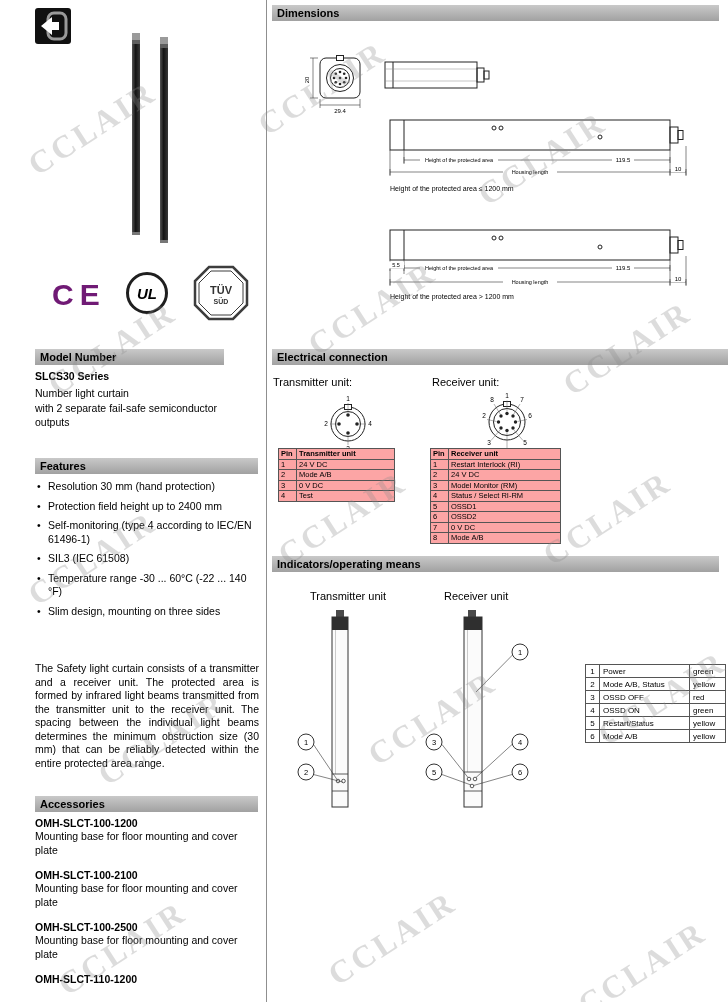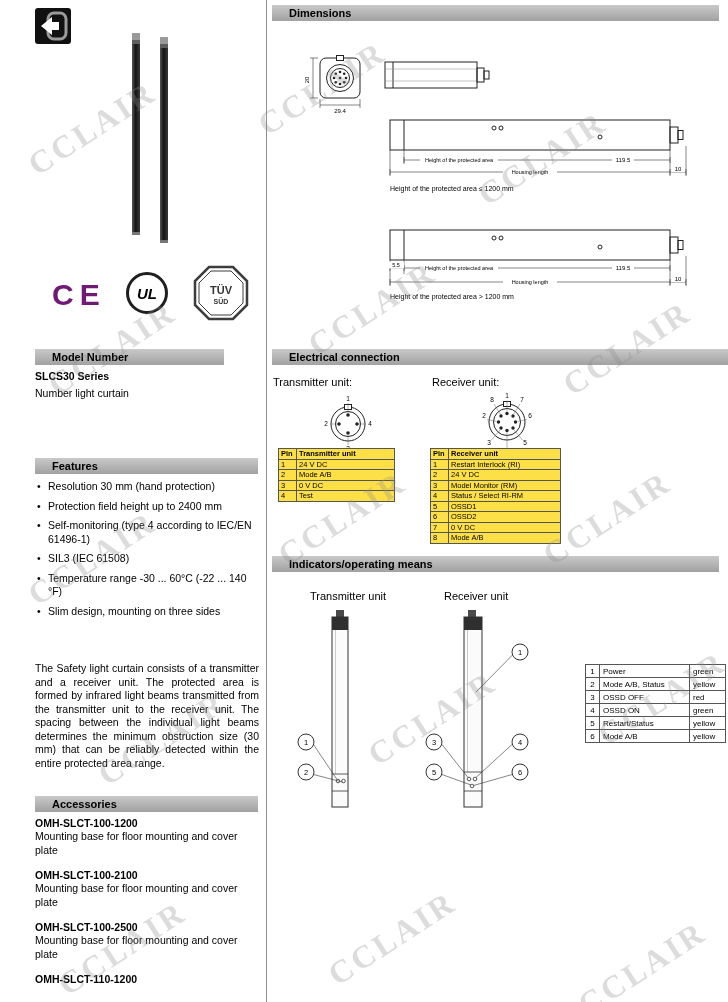--- a/index.html
+++ b/index.html
@@ -2,41 +2,41 @@
 <html><head>
 <meta charset="utf-8">
 <style>
   *{box-sizing:border-box;margin:0;padding:0}
   html,body{background:#e9e9e9}
   .page{position:relative;width:728px;height:1002px;background:#fff;margin:0 auto;
         font-family:"Liberation Sans","DejaVu Sans",sans-serif;color:#000;overflow:hidden}
   .abs{position:absolute}
   .divider{position:absolute;left:266px;top:0;width:1px;height:1002px;background:#8f8f8f}
   .sec-h{position:absolute;height:16px;background:linear-gradient(180deg,#c9c9c9,#a1a1a1);
-         font-size:11px;font-weight:bold;line-height:16px;padding-left:17px}
+         font-size:11px;font-weight:bold;line-height:16px;padding-left:5px}
   .wm{position:absolute;z-index:40;pointer-events:none;white-space:nowrap;
       font-family:"Liberation Serif","DejaVu Serif",serif;font-size:32px;font-weight:bold;
       letter-spacing:3px;color:rgba(140,140,140,.30);transform:rotate(-33deg)}
   .txt{position:absolute;font-size:10.5px;line-height:13.5px}
   .bold{font-weight:bold}
   .just{text-align:justify}
   .lbl{position:absolute;font-size:11px}
   .feat{position:absolute;left:35px;top:480px;width:224px}
   .fi{position:relative;padding-left:13px;font-size:10.5px;line-height:13.5px;margin-bottom:6px}
   .fi::before{content:"\2022";position:absolute;left:2px}
   .acc{position:absolute;left:35px;top:816px;width:224px}
   .ai{margin-bottom:11px}
   .an{font-size:10.5px;font-weight:bold;line-height:14px}
   .ad{font-size:10.5px;line-height:13.5px;width:214px}
   .pbar{position:absolute;width:8px;background:linear-gradient(90deg,#555,#141414 45%,#383838);border-radius:1px}
   .pbar i{position:absolute;left:0;right:0;display:block}
   .ul-mark{position:absolute;width:42px;height:42px;border:3px solid #1f1f1f;border-radius:50%;
            display:flex;align-items:center;justify-content:center;font-weight:bold;font-style:italic;font-size:15px}
   .ce-mark{position:absolute;font-size:30px;font-weight:bold;letter-spacing:6px;color:#701a75}
-  table.dtab{position:absolute;border-collapse:collapse;background:#fde047}
+  table.dtab{position:absolute;border-collapse:collapse;background:#fca5a5}
   table.dtab th,table.dtab td{border:1px solid #555;font-size:7.5px;padding:0 2px;height:10.5px;
            text-align:left;font-weight:normal;white-space:nowrap;vertical-align:middle}
   table.dtab th{font-weight:bold}
   table.led{position:absolute;border-collapse:collapse;background:#fff}
   table.led td{border:1px solid #555;font-size:8px;padding:0 3px;height:13px;white-space:nowrap;vertical-align:middle}
   svg text{font-family:"Liberation Sans","DejaVu Sans",sans-serif;fill:#000}
 </style>
 </head>
 <body>
 
@@ -70,20 +70,21 @@
   <svg class="abs" style="left:192px;top:264px" width="58" height="58" viewBox="0 0 58 58">
     <polygon points="17,3 41,3 55,17 55,41 41,55 17,55 3,41 3,17" fill="#fff" stroke="#3d3d3d" stroke-width="2.5"></polygon>
     <polygon points="19,7 39,7 51,19 51,39 39,51 19,51 7,39 7,19" fill="none" stroke="#3d3d3d" stroke-width="1"></polygon>
     <text x="29" y="30" text-anchor="middle" style="font-size:11px;font-weight:bold;fill:#333">TÜV</text>
     <text x="29" y="40" text-anchor="middle" style="font-size:7px;font-weight:bold;fill:#333">SÜD</text>
   </svg>
 
   <div class="sec-h" style="left:35px;top:349px;width:189px">Model Number</div>
   <div class="txt bold" style="left:35px;top:370px">SLCS30 Series</div>
   <div class="txt" style="left:35px;top:387px">Number light curtain</div>
+  <div class="txt" style="left:35px;top:402px;width:215px">with 2 separate fail-safe semiconductor outputs</div>
 
   <div class="sec-h" style="left:35px;top:458px;width:223px">Features</div>
   <div class="feat">
     <div class="fi">Resolution 30 mm (hand protection)</div>
     <div class="fi">Protection field height up to 2400 mm</div>
     <div class="fi">Self-monitoring (type 4 according to IEC/EN 61496-1)</div>
     <div class="fi">SIL3 (IEC 61508)</div>
     <div class="fi">Temperature range -30 ... 60°C (-22 ... 140 °F)</div>
     <div class="fi">Slim design, mounting on three sides</div>
   </div>

